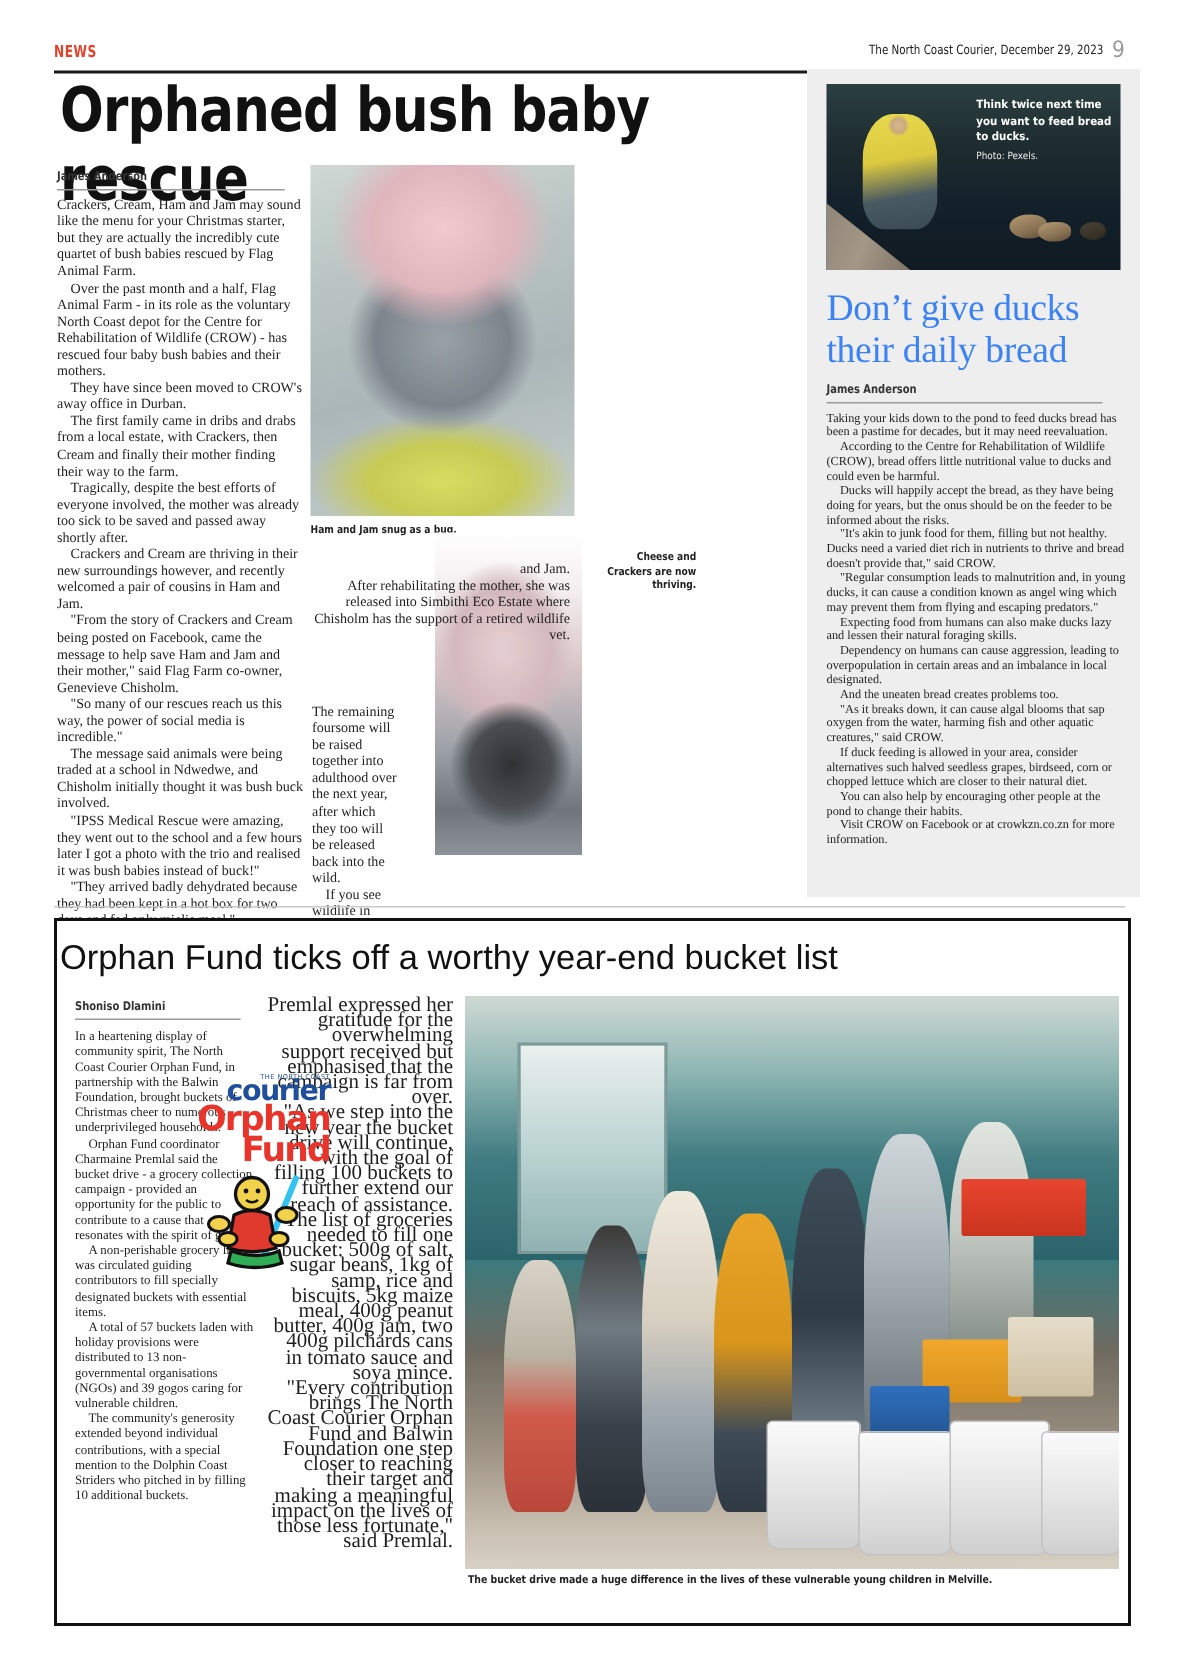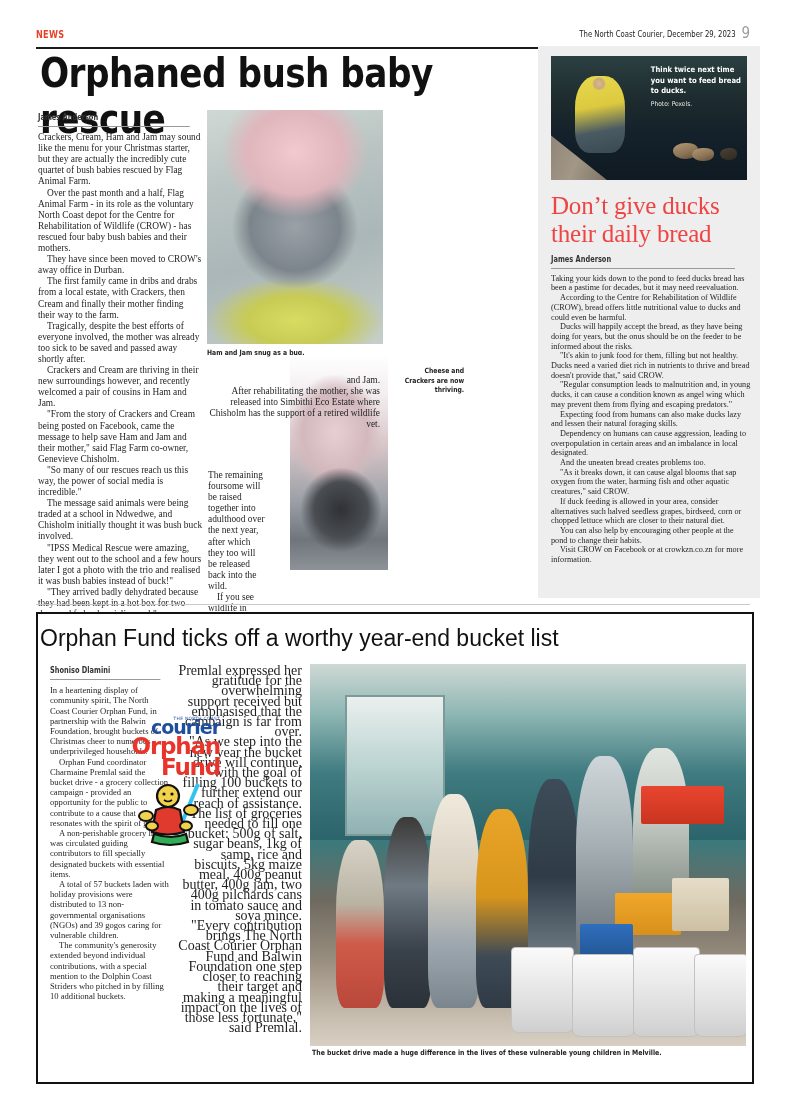--- a/index.html
+++ b/index.html
@@ -96,21 +96,21 @@
     position:absolute;right:6px;top:9px;width:46%;
     font-family:"DejaVu Sans Condensed","DejaVu Sans",sans-serif;
     font-weight:bold;font-size:7.6px;line-height:10.5px;color:#fff;
   }
   .duck-credit{display:block;font-weight:normal;font-size:6.6px;margin-top:2px;color:#e9e9e9;}
 
   
   .hl-ducks{
     position:absolute;left:551px;top:192px;width:200px;
     font-family:"Liberation Serif",serif;font-size:25px;line-height:28px;
-    color:#ef4444;letter-spacing:-.2px;
+    color:#3b82f6;letter-spacing:-.2px;
   }
   .c3{left:551px;top:255px;width:200px;font-size:8.2px;line-height:9.7px;}
   .hrule{position:absolute;background:#1a1a1a;}
 
   
   #ducks-panel{position:absolute;left:538px;top:46px;width:222px;height:552px;background:#eeeeee;}
 
   
   #orphan-box{position:absolute;left:36px;top:612px;width:714px;height:468px;
     border:2px solid #111;background:#fff;}

